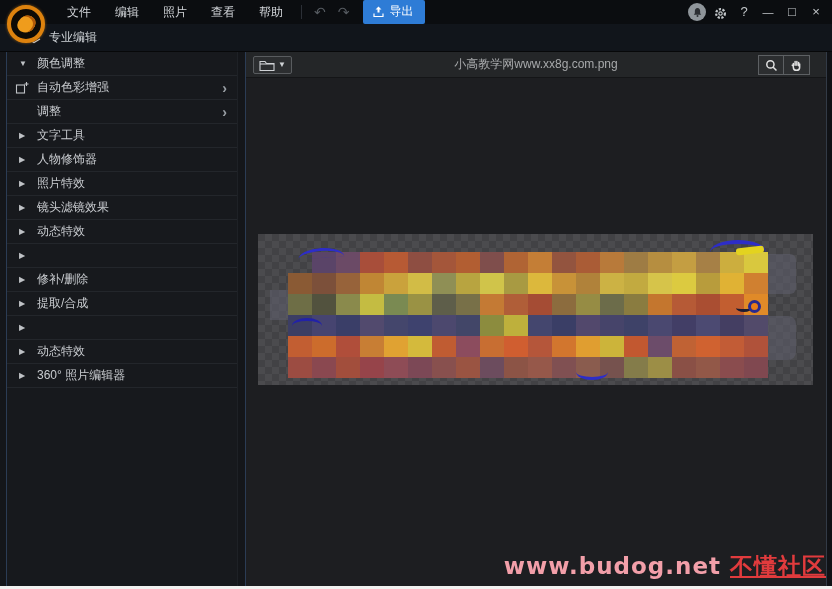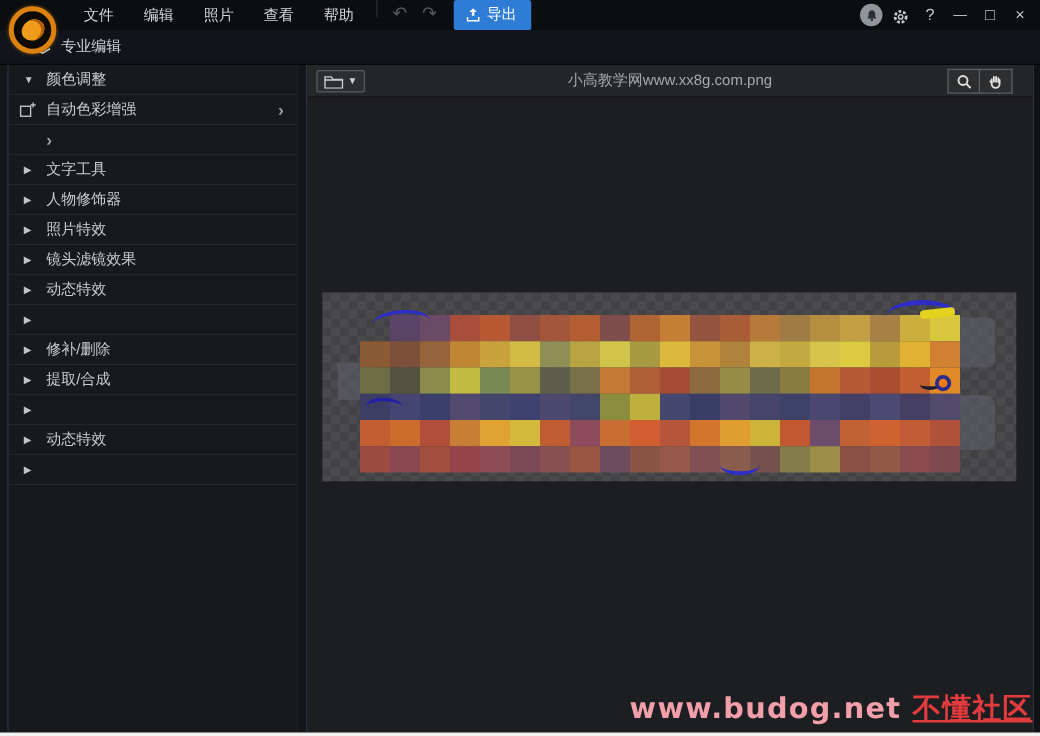--- a/index.html
+++ b/index.html
@@ -1,21 +1,21 @@
 <!DOCTYPE html>
 <html><head>
 <meta charset="utf-8">
 <style>
   * { margin:0; padding:0; box-sizing:border-box; }
   html,body { background:#000; }
   body { font-family:"Liberation Sans","DejaVu Sans",sans-serif; }
   .window { position:relative; width:832px; height:589px; background:#0c0e11; overflow:hidden; }
 
   
-  .titlebar { position:relative; height:24px; background:#0b0d10; display:flex; }
+  .titlebar { position:relative; height:24px; background:#0b0d10; display:flex; align-items:center; }
   .logo { position:absolute; left:7px; top:5px; width:38px; height:38px; border-radius:50%;
           background:#0e0b06; border:4px solid #dd820e; z-index:5;
           box-shadow:0 0 3px rgba(230,140,20,.6); }
   .logo::after { content:""; position:absolute; left:7px; top:6px; width:17px; height:18px;
           background:#ef9c1c; border-radius:58% 42% 60% 40%; transform:rotate(25deg);
           box-shadow:-2px 2px 0 #b25a08 inset; }
   .menu-items { display:flex; margin-left:55px; }
   .menu-item { color:#d3d6da; font-size:12px; padding:4px 12px; cursor:default; }
   .tb-sep { width:1px; height:14px; background:#2b2f36; margin:0 6px; }
   .hist-btn { color:#565b61; font-size:14px; padding:0 6px; line-height:20px; }
@@ -164,20 +164,21 @@
               <svg width="14" height="14" viewBox="0 0 14 14" fill="none" stroke="#c0c3c7" stroke-width="1.1">
                 <rect x="1.5" y="4" width="8" height="8"></rect>
                 <path d="M11.5 1 v4 M9.5 3 h4"></path>
               </svg>
             </span>
             <span class="slabel">自动色彩增强</span>
             <span class="chev">›</span>
           </div>
           <div class="srow">
             <span class="spacer"></span>
+            <span class="slabel">调整</span>
             <span class="chev">›</span>
           </div>
           <div class="srow">
             <span class="marker">▶</span>
             <span class="slabel">文字工具</span>
           </div>
           <div class="srow">
             <span class="marker">▶</span>
             <span class="slabel">人物修饰器</span>
           </div>
@@ -206,20 +207,21 @@
           </div>
           <div class="srow">
             <span class="marker">▶</span>
           </div>
           <div class="srow">
             <span class="marker">▶</span>
             <span class="slabel">动态特效</span>
           </div>
           <div class="srow">
             <span class="marker">▶</span>
+            <span class="slabel">360° 照片编辑器</span>
           </div>
         </div>
     </div>
     <div class="divider"></div>
 
     <div class="main">
       <div class="canvas-topbar">
         <div class="folder-btn">
           <span>
             <svg width="16" height="12" viewBox="0 0 16 12" fill="none" stroke="#cfd2d5" stroke-width="1.1">

